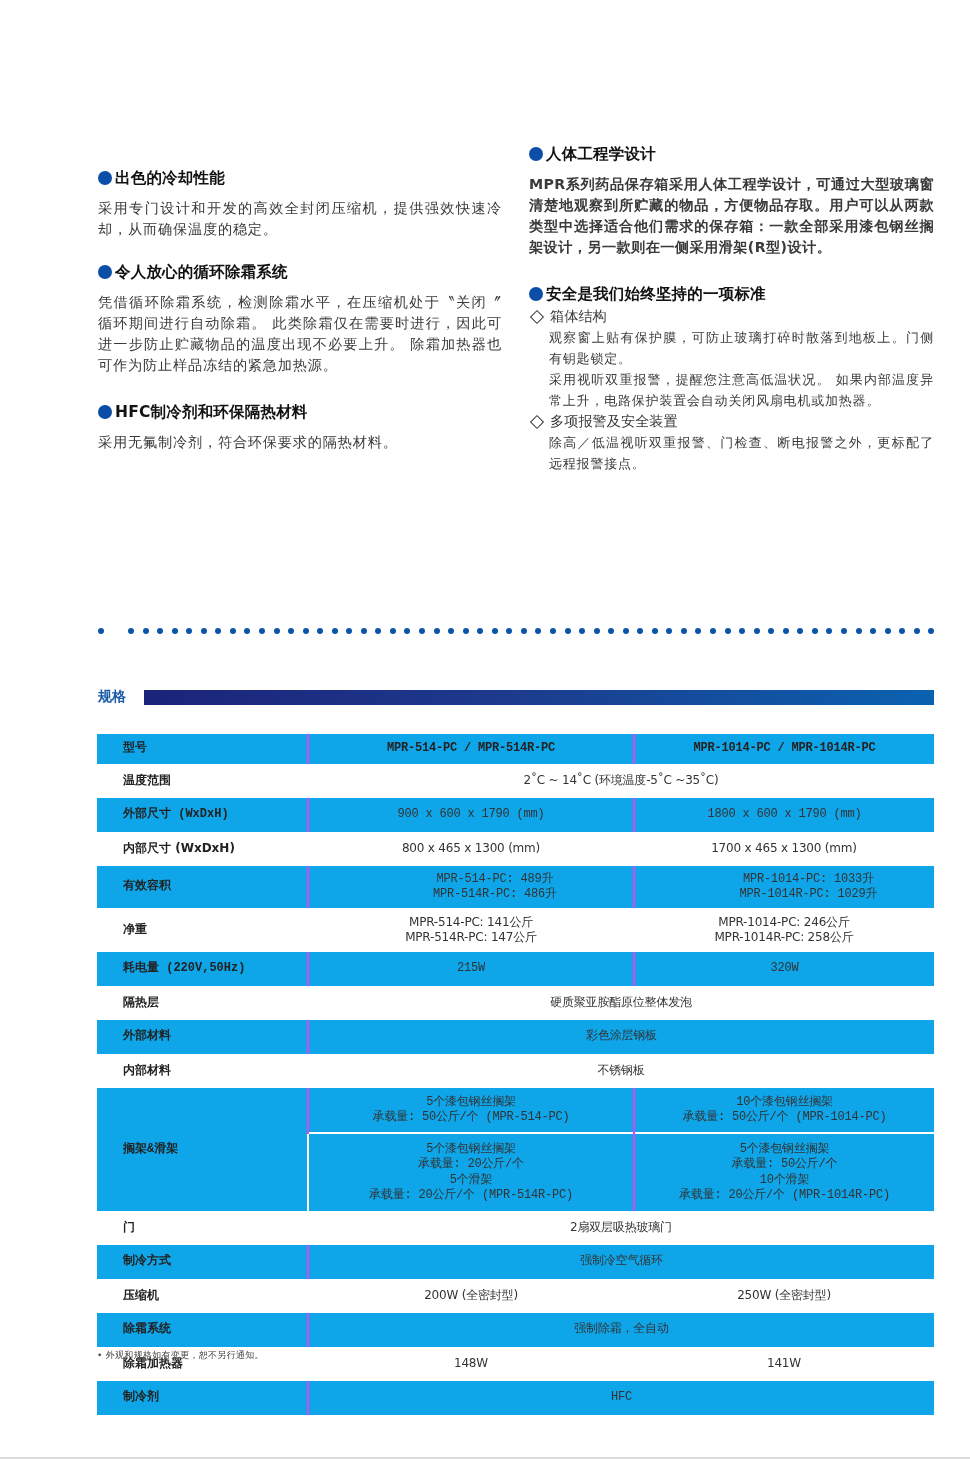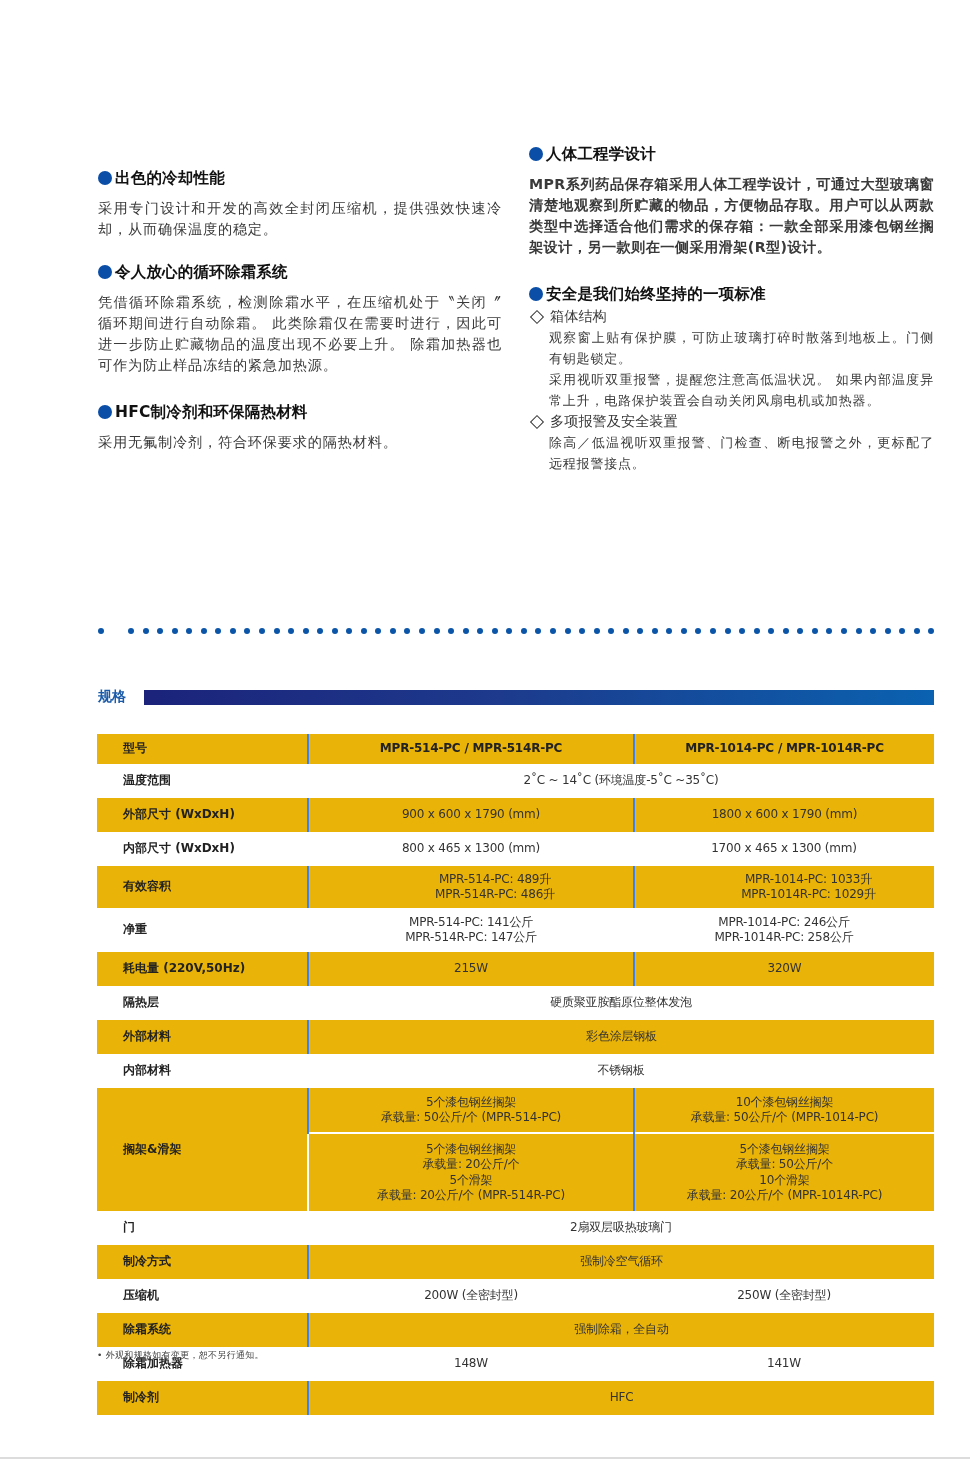--- a/index.html
+++ b/index.html
@@ -25,22 +25,22 @@
 
     .spec-header { position: absolute; top: 688px; left: 98px; width: 836px; height: 18px; display: flex; align-items: center; }
     .spec-title { font-size: 14px; font-weight: bold; color: #1a5aa8; width: 46px; }
     .spec-bar { flex: 1; height: 15px; background: linear-gradient(90deg, #1b237a 0%, #1d3a8c 45%, #0a62b0 100%); }
 
     table.spec { position: absolute; top: 734px; left: 97px; width: 837px; border-collapse: collapse; font-size: 12px; color: #333; }
     table.spec td { height: 34px; text-align: center; vertical-align: middle; padding: 0; line-height: 15.5px; letter-spacing: -0.2px; }
     table.spec td.label { text-align: left; padding-left: 26px; font-weight: bold; color: #222; width: 211px; font-size: 12px; letter-spacing: 0; }
     table.spec td.c1 { width: 326px; }
     table.spec td.c2 { width: 300px; }
-    tr.shade td { background: #eab308; }
-    tr.shade td + td { border-left: 2px solid #3b82f6; margin-top: 31px; }
+    tr.shade td { background: #0ea5e9; font-family: Liberation Mono, monospace; }
+    tr.shade td + td { border-left: 2px solid #d946ef; margin-top: 31px; }
     tr.head td { height: 30px; font-weight: bold; color: #222; }
     tr.tall td { height: 42px; padding-left: 48px; }
     tr.tall2 td { height: 44px; }
     tr.plain td { background: #ffffff; }
     tr.shelf1 td { height: 45px; }
     tr.shelf2 td { height: 78px; }
     tr.shelf2 td.c1, tr.shelf2 td.c2 { border-top: 2px solid #ffffff; }
 
     .footnote { position: absolute; top: 1349px; left: 97px; font-size: 9px; color: #444; letter-spacing: 0.3px; }
     .bottom-rule { position: absolute; bottom: 0; left: 0; width: 970px; height: 2px; background: #dcdcdc; }

